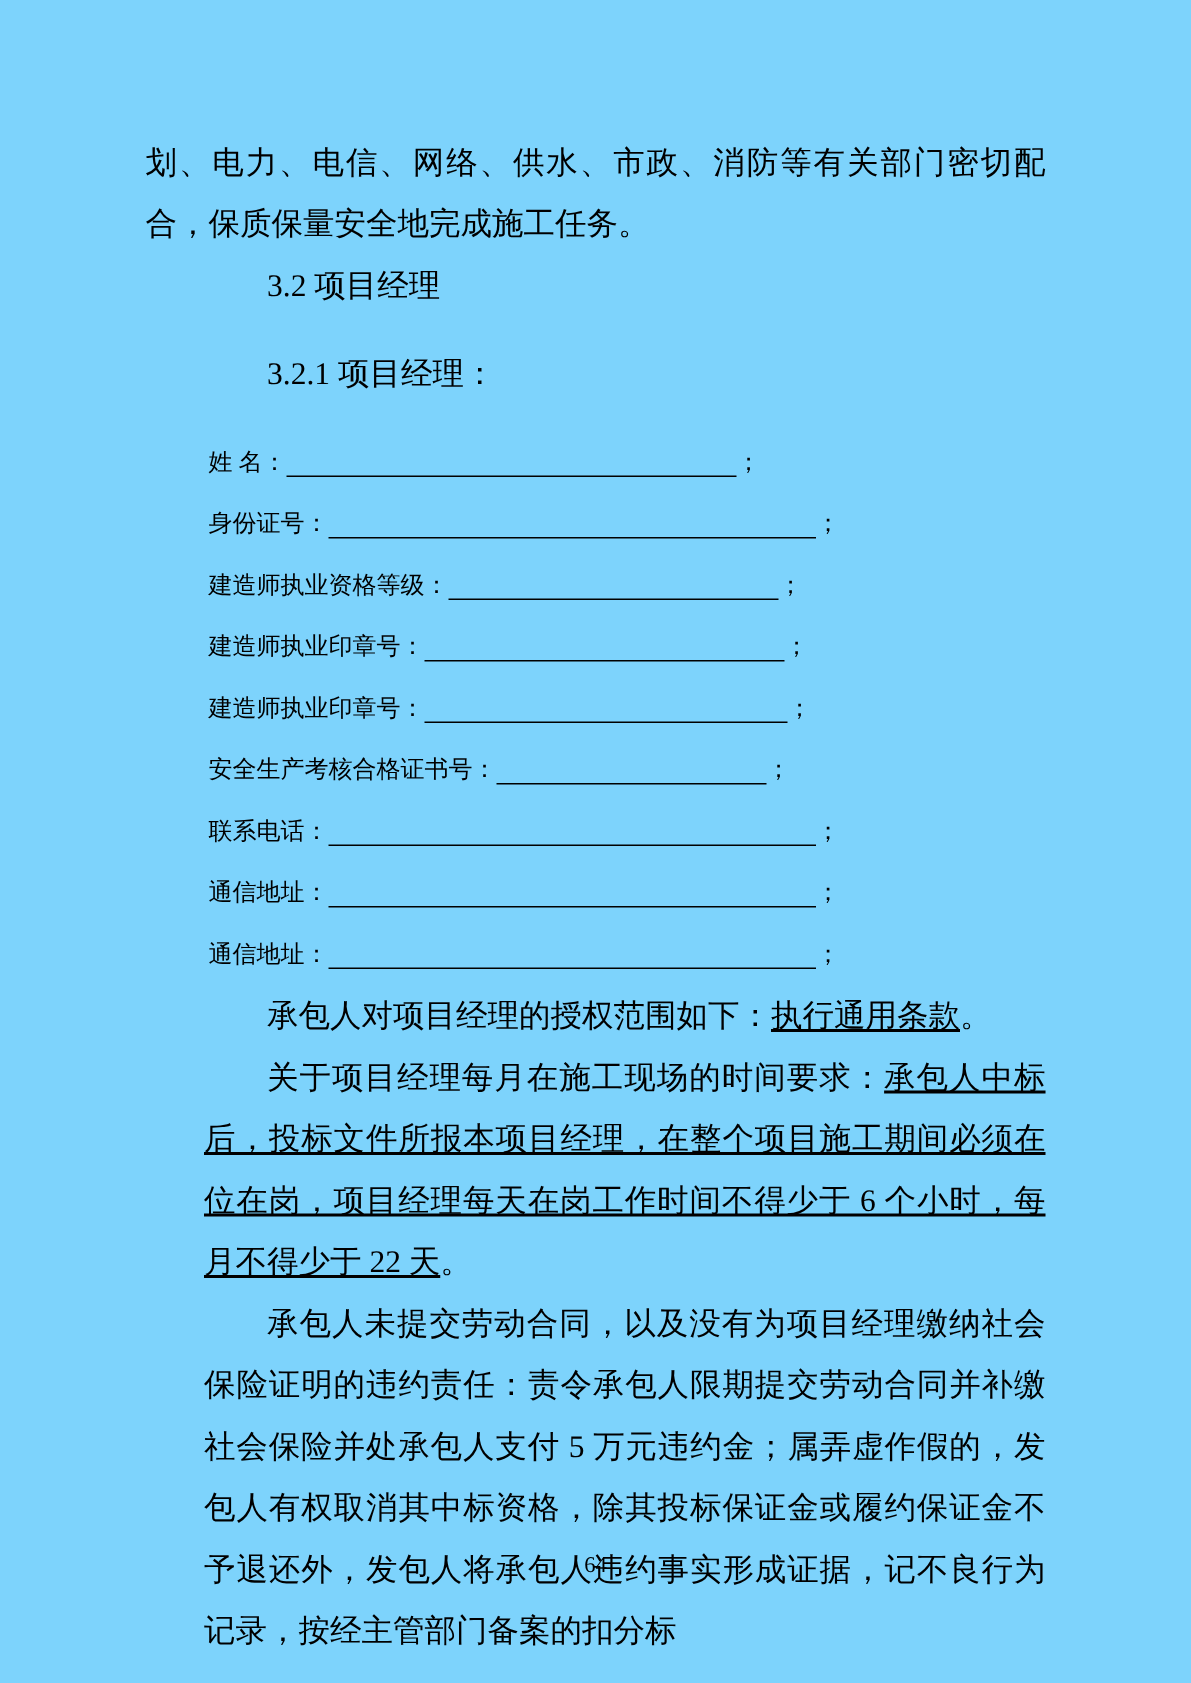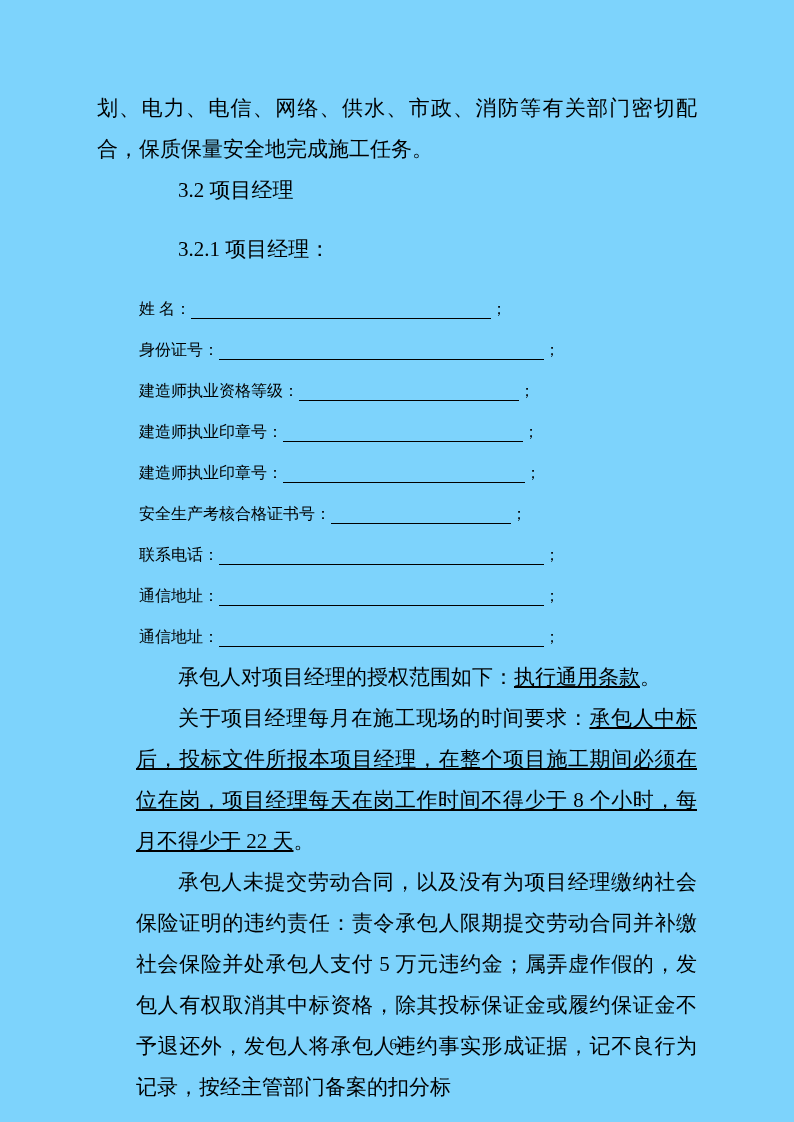--- a/index.html
+++ b/index.html
@@ -120,20 +120,20 @@
     <div class="field-line">
       <span class="field-label">通信地址：</span><span class="blank" style="width:325px"></span><span class="semi">；</span>
     </div>
 
     <div class="field-line">
       <span class="field-label">通信地址：</span><span class="blank" style="width:325px"></span><span class="semi">；</span>
     </div>
 
     <p class="para indent"><span>承包人对项目经理的授权范围如下：</span><span class="u">执行通用条款</span><span>。</span></p>
 
-    <p class="para indent"><span>关于项目经理每月在施工现场的时间要求：</span><span class="u">承包人中标后，投标文件所报本项目经理，在整个项目施工期间必须在位在岗，项目经理每天在岗工作时间不得少于 8 个小时，每月不得少于 22 天</span><span>。</span></p>
+    <p class="para indent"><span>关于项目经理每月在施工现场的时间要求：</span><span class="u">承包人中标后，投标文件所报本项目经理，在整个项目施工期间必须在位在岗，项目经理每天在岗工作时间不得少于 6 个小时，每月不得少于 22 天</span><span>。</span></p>
 
     <p class="para indent">承包人未提交劳动合同，以及没有为项目经理缴纳社会保险证明的违约责任：责令承包人限期提交劳动合同并补缴社会保险并处承包人支付 5 万元违约金；属弄虚作假的，发包人有权取消其中标资格，除其投标保证金或履约保证金不予退还外，发包人将承包人违约事实形成证据，记不良行为记录，按经主管部门备案的扣分标</p>
 
   </div>
 
   <div class="footer">64</div>
 </div>
 
 </body></html>

